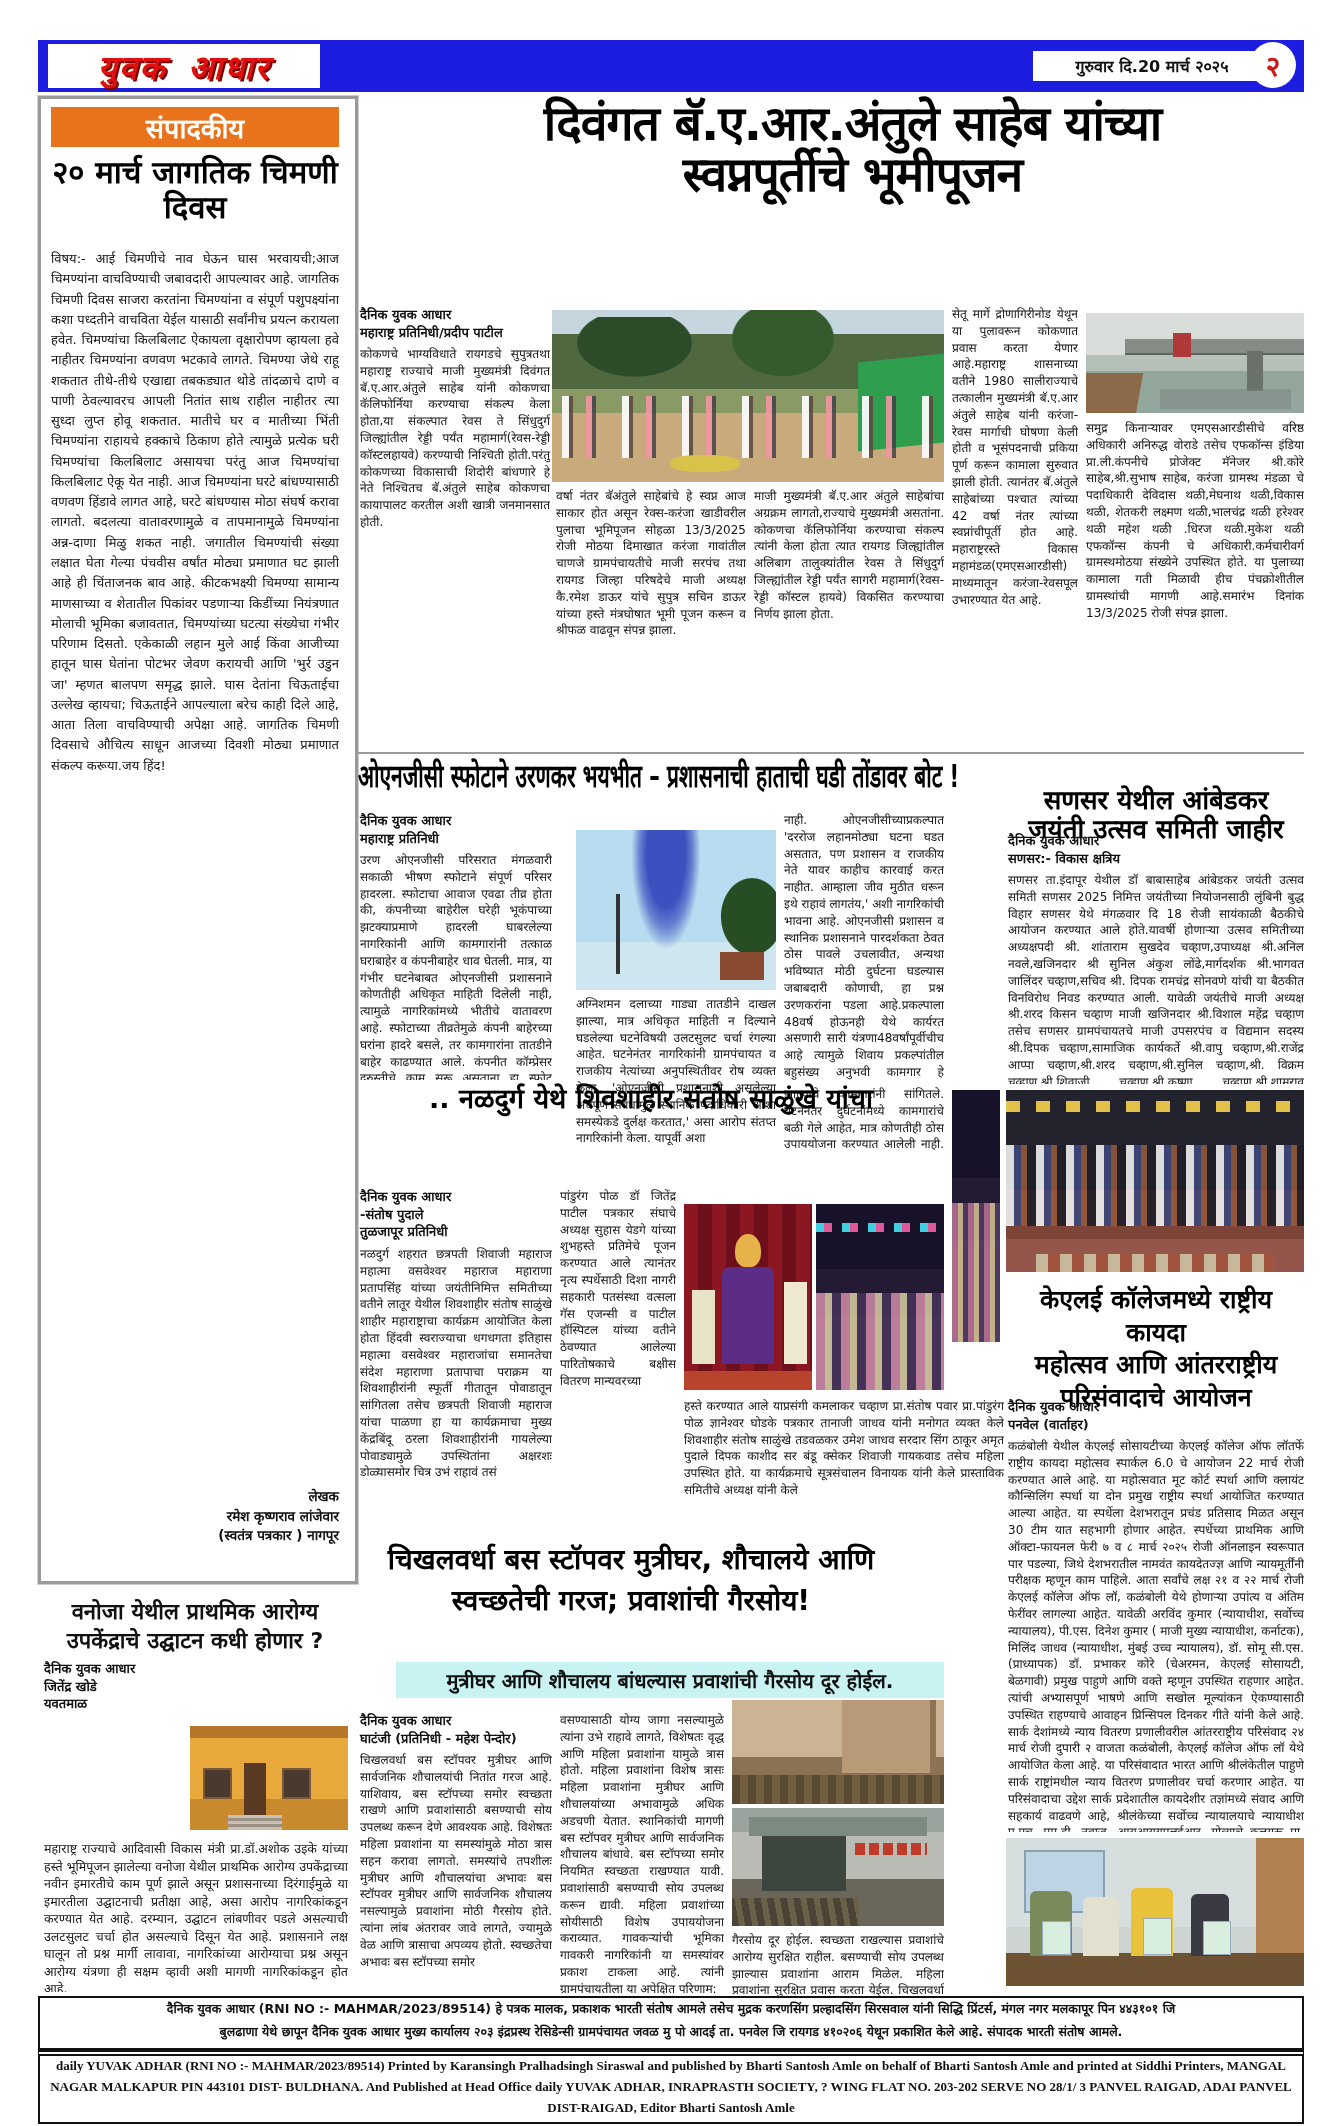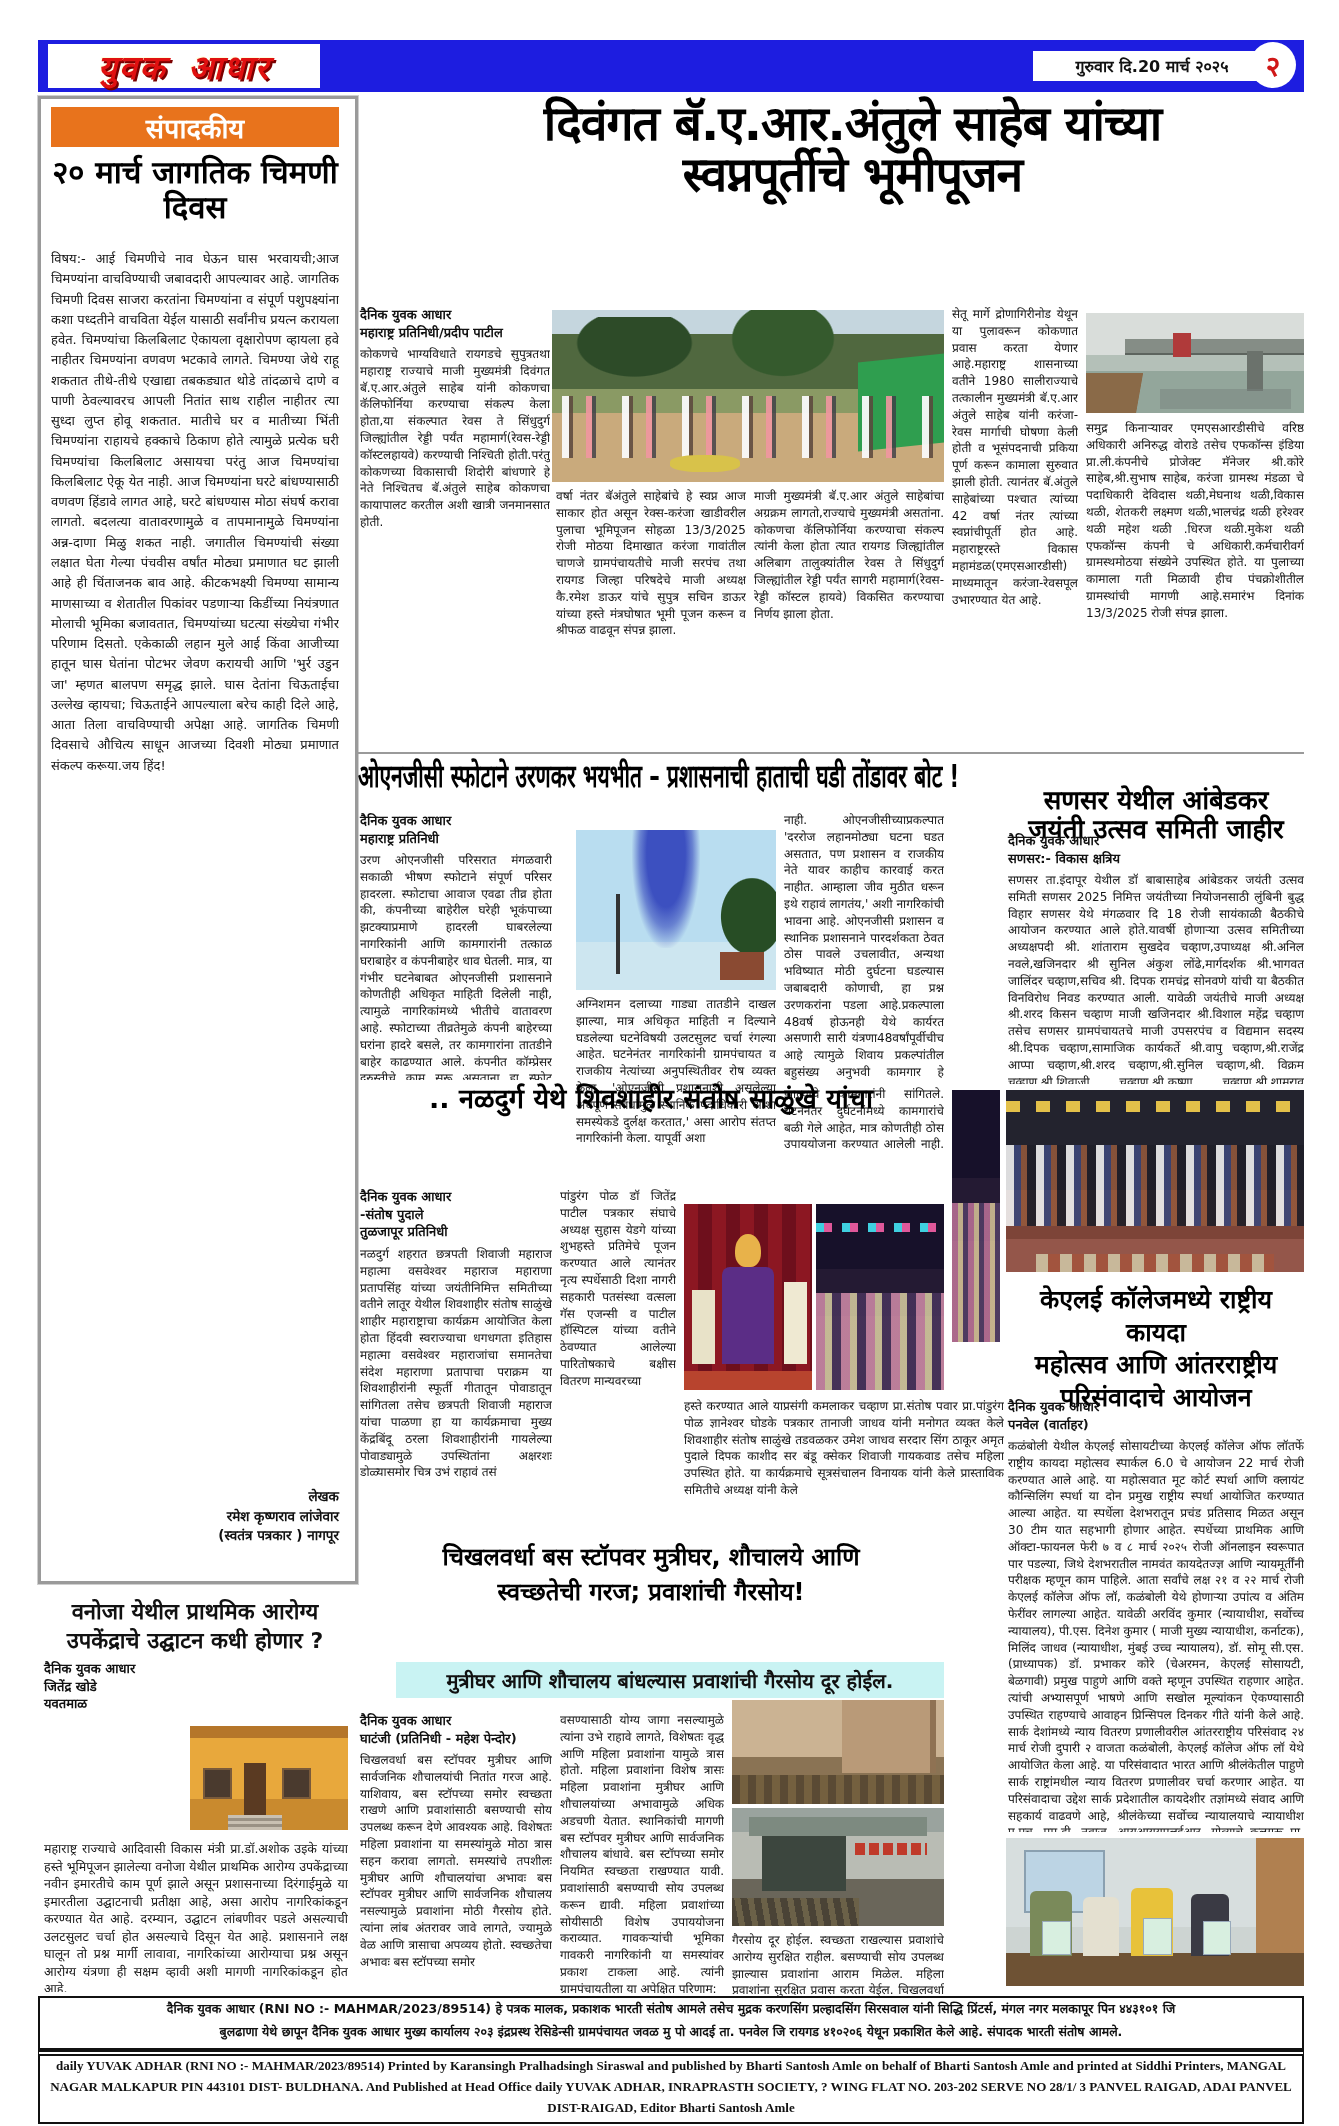--- a/index.html
+++ b/index.html
@@ -19,21 +19,21 @@
   #editorial{left:38px;top:96px;width:314px;height:1482px;border:3px solid #9a9a9a;outline:1px solid #cfcfcf;background:#fff;}
   #edit-label{left:10px;top:8px;width:288px;height:40px;background:#e8731c;color:#fff;font-weight:bold;font-size:27px;display:flex;align-items:center;justify-content:center;}
   #edit-headline{left:6px;top:56px;width:296px;font-size:31px;}
   #edit-body{left:10px;top:150px;width:288px;height:1230px;font-size:13px;line-height:1.56;}
   #edit-author{left:10px;top:1388px;width:288px;text-align:right;font-weight:bold;font-size:13.5px;line-height:1.45;}
   
   #main-hl{left:380px;top:98px;width:945px;font-size:48px;line-height:1.06;letter-spacing:-1px;}
   #ongc-hl{left:358px;top:760px;width:660px;font-size:21px;white-space:nowrap;transform:scaleY(1.5);transform-origin:top left;text-align:left;}
   #sansar-hl{left:1008px;top:774px;width:296px;font-size:26px;margin-top:12px;}
   #naldurg-hl{left:358px;top:1082px;width:586px;font-size:27px;line-height:1.25;}
-  #chikhal-hl{left:358px;top:1540px;width:586px;font-size:24px;line-height:1.45;}
+  #chikhal-hl{left:338px;top:1540px;width:586px;font-size:28px;line-height:1.45;}
   #chikhal-sub{left:396px;top:1662px;width:548px;height:36px;background:#c9f3f3;font-weight:bold;font-size:20px;display:flex;align-items:center;justify-content:center;white-space:nowrap;}
   #kle-hl{left:1008px;top:1284px;width:296px;font-size:25px;line-height:1.3;}
   #vanoja-hl{left:44px;top:1598px;width:302px;font-size:22px;line-height:1.3;text-align:center;font-weight:bold;}
   
   .ph{position:absolute;overflow:hidden;background:#ccc;}
   .pd{position:absolute;}
   #ph-ceremony{background:linear-gradient(180deg,#c5d6de 0 14%,#50683f 14% 46%,#8a9a64 46% 60%,#c9aa7c 60% 100%);}
   #ph-bridge{background:linear-gradient(180deg,#d9ddda 0 42%,#b4c0b8 42% 58%,#93a69b 58% 100%);}
   #ph-smoke{background:linear-gradient(180deg,#b9ddf0 0 70%,#cde6f0 70% 100%);}
   #ph-perf{background:repeating-linear-gradient(90deg,#8c1722 0 14px,#6e0f1c 14px 28px);}

